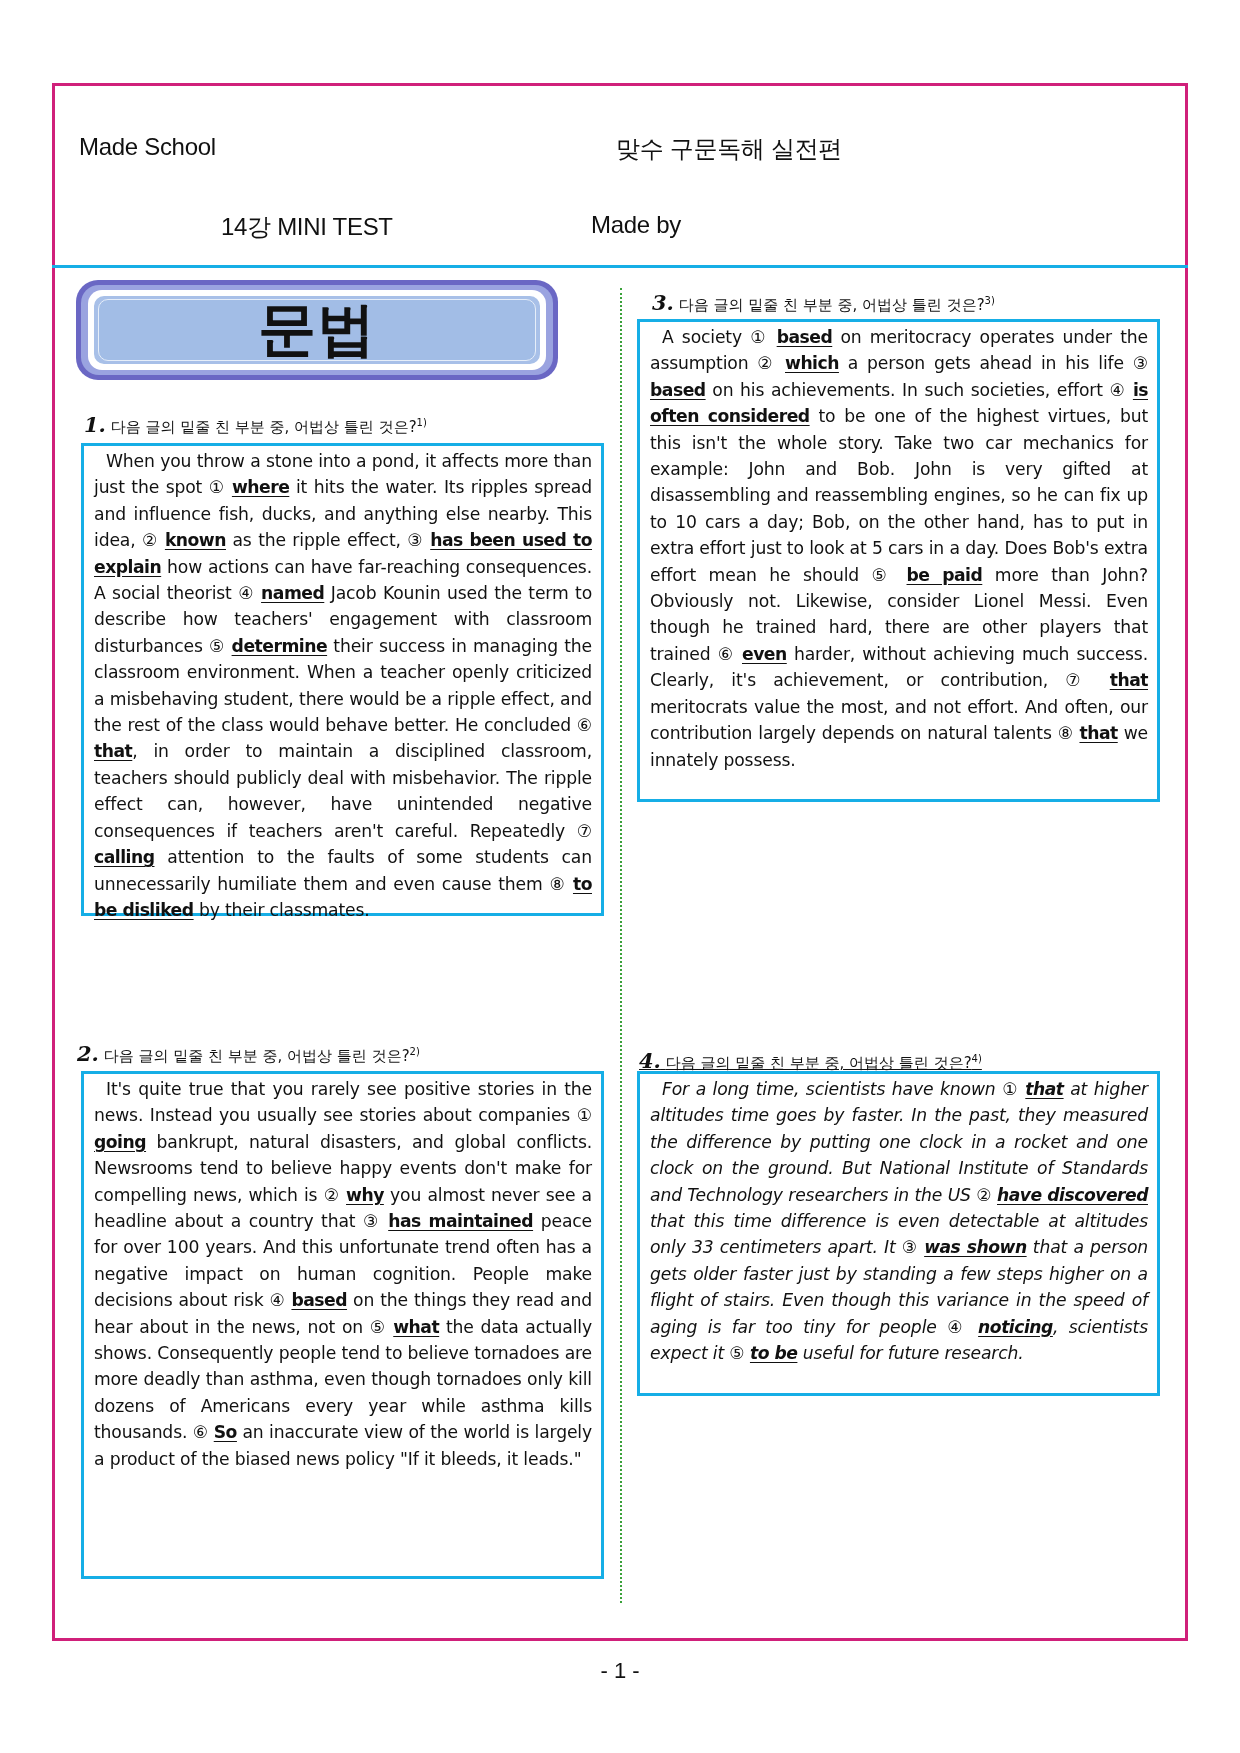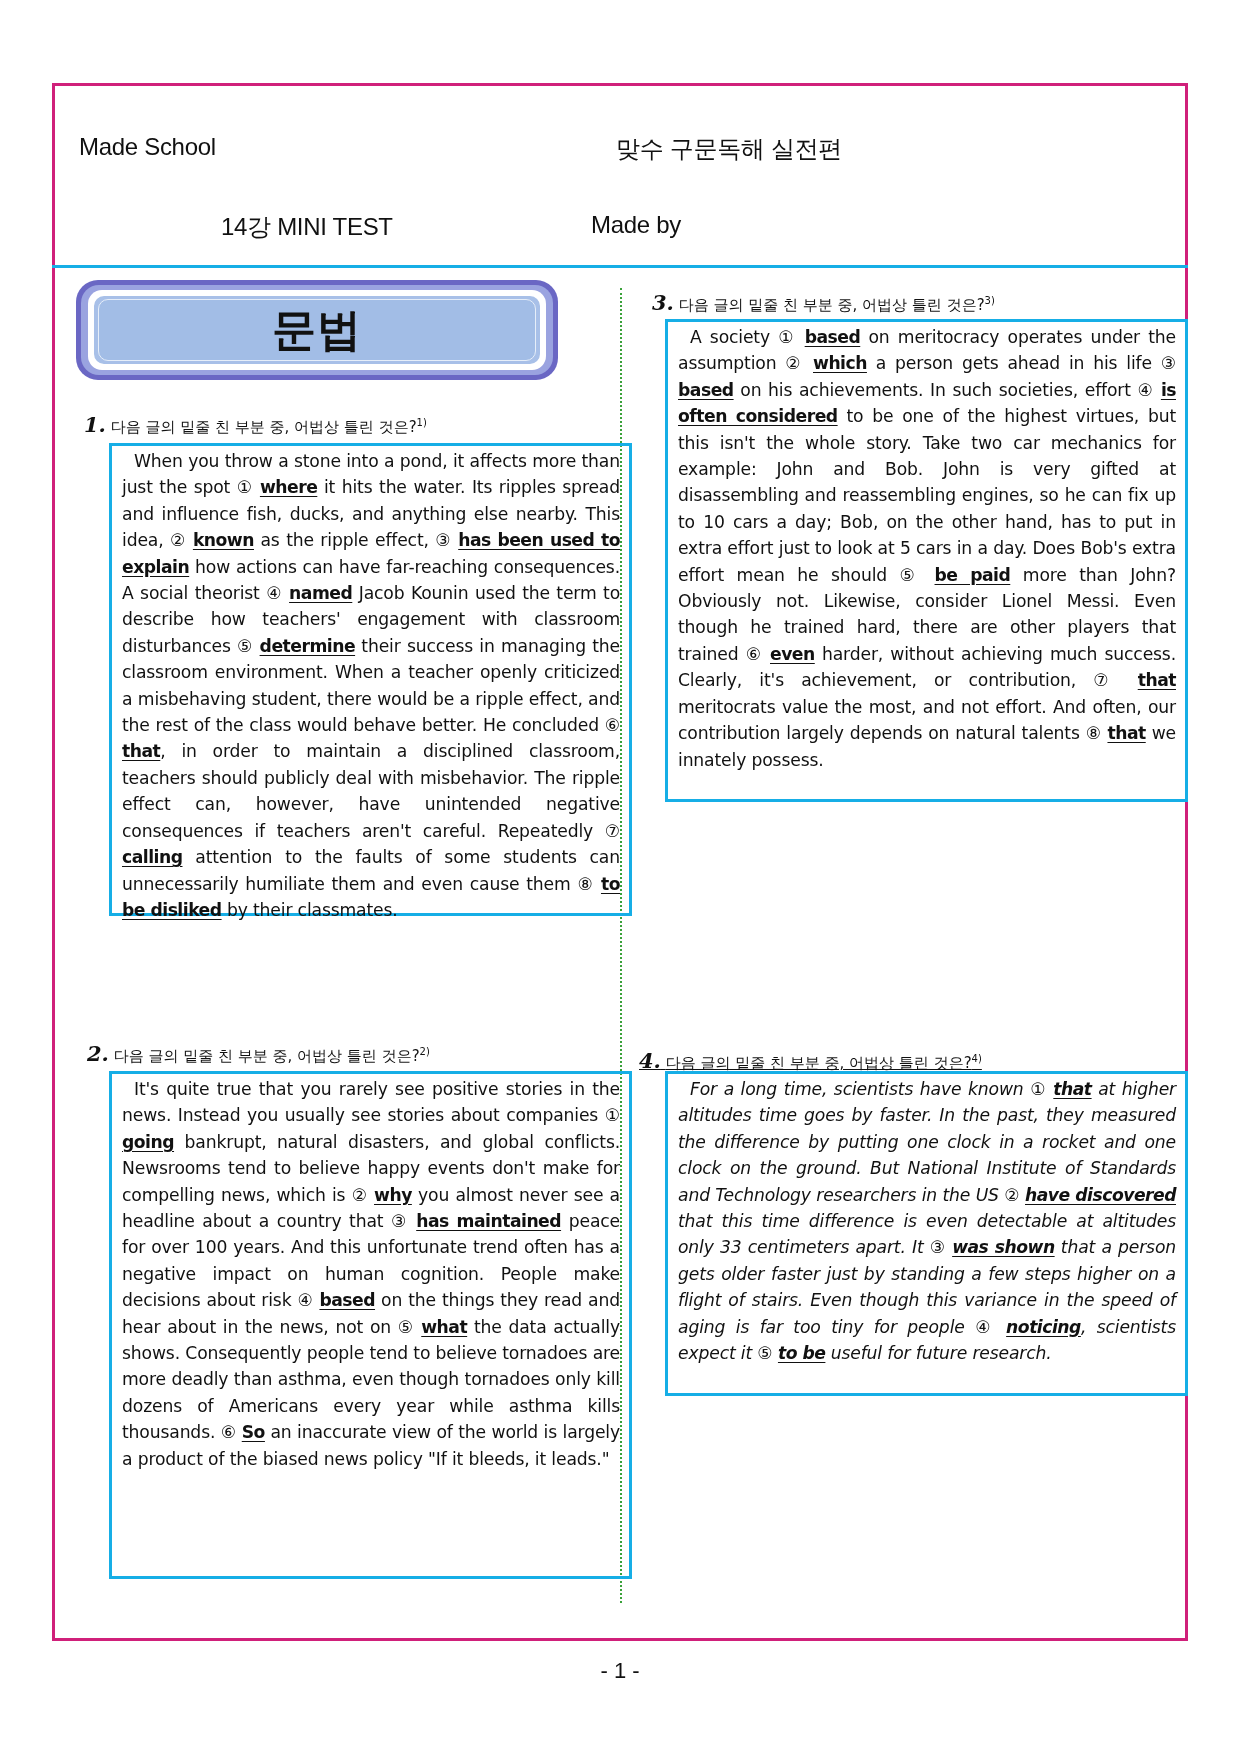--- a/index.html
+++ b/index.html
@@ -6,25 +6,25 @@
   body { width:1240px; height:1753px; position:relative; font-family:"DejaVu Sans", sans-serif; color:#111; }
   .frame { position:absolute; left:52px; top:83px; width:1136px; height:1558px; border:3px solid #d0207a; box-sizing:border-box; }
   .hdr { position:absolute; font-family:"Liberation Sans", sans-serif; font-size:24px; color:#111; letter-spacing:-0.3px; }
   .hdr-rule { position:absolute; left:52px; top:265px; width:1136px; height:3px; background:#16aee6; }
   .col-divider { position:absolute; left:620px; top:288px; height:1315px; width:0; border-left:2px dotted #3aa23a; }
   .banner { position:absolute; left:76px; top:280px; width:482px; height:100px; border-radius:22px; background:#6a67c4; box-sizing:border-box; }
   .banner .ring1 { position:absolute; left:5px; top:5px; right:5px; bottom:5px; border-radius:18px; background:#9aa3e0; }
   .banner .ring2 { position:absolute; left:12px; top:10px; right:12px; bottom:10px; border-radius:14px; background:#ffffff; }
   .banner .ring3 { position:absolute; left:16px; top:14px; right:16px; bottom:14px; border-radius:12px; background:#a8c0e8; border:2px solid #ffffff; box-sizing:border-box; }
   .banner .ring4 { position:absolute; left:22px; top:19px; right:22px; bottom:19px; border-radius:10px; background:#a2bde6; border:1px solid #e6eef9; box-sizing:border-box; display:flex; align-items:center; justify-content:center; }
-  .banner-title { font-family:"Liberation Sans", sans-serif; font-weight:bold; font-size:44px; color:#111; letter-spacing:1px; }
+  .banner-title { font-family:"Liberation Sans", sans-serif; font-weight:bold; font-size:58px; color:#111; letter-spacing:1px; }
   .q-title { position:absolute; font-size:15px; font-family:"DejaVu Sans", sans-serif; color:#111; white-space:nowrap; }
   .q-num { font-family:"DejaVu Serif", serif; font-weight:bold; font-style:italic; font-size:21px; }
   .q-title sup { font-size:10px; }
-  .passage { position:absolute; border:3px solid #16aee6; box-sizing:border-box; padding:2px 9px 4px 10px; font-family:"DejaVu Sans", sans-serif; font-size:17.2px; line-height:26.4px; text-align:justify; color:#111; letter-spacing:-0.15px;margin-left:28px; }
+  .passage { position:absolute; border:3px solid #16aee6; box-sizing:border-box; padding:2px 9px 4px 10px; font-family:"DejaVu Sans", sans-serif; font-size:17.2px; line-height:26.4px; text-align:justify; color:#111; letter-spacing:-0.15px; }
   .passage p { margin:0; text-indent:12px; }
   .passage b { font-weight:bold; text-decoration:underline; text-underline-offset:3px; letter-spacing:-0.5px; }
   .page-num { position:absolute; left:0; width:1240px; top:1658px; text-align:center; font-family:"Liberation Sans", sans-serif; font-size:22px; }
 </style>
 </head>
 <body>
 
 <div class="frame"></div>
 
 <div class="hdr" style="left:79px; top:133px;">Made School</div>
@@ -45,21 +45,21 @@
 </div>
 
 <div class="q-title" style="left:84px; top:412px;">
   <span class="q-num">1.</span>
   <span>다음 글의 밑줄 친 부분 중, 어법상 틀린 것은?</span><sup>1)</sup>
 </div>
 <div class="passage" style="left:81px; top:443px; width:523px; height:473px;">
     <p>When you throw a stone into a pond, it affects more than just the spot ① <b>where</b> it hits the water. Its ripples spread and influence fish, ducks, and anything else nearby. This idea, ② <b>known</b> as the ripple effect, ③ <b>has been used to explain</b> how actions can have far-reaching consequences. A social theorist ④ <b>named</b> Jacob Kounin used the term to describe how teachers' engagement with classroom disturbances ⑤ <b>determine</b> their success in managing the classroom environment. When a teacher openly criticized a misbehaving student, there would be a ripple effect, and the rest of the class would behave better. He concluded ⑥ <b>that</b>, in order to maintain a disciplined classroom, teachers should publicly deal with misbehavior. The ripple effect can, however, have unintended negative consequences if teachers aren't careful. Repeatedly ⑦ <b>calling</b> attention to the faults of some students can unnecessarily humiliate them and even cause them ⑧ <b>to be disliked</b> by their classmates.</p>
   </div>
 
-<div class="q-title" style="left:87px; top:1041px;">
+<div class="q-title" style="left:77px; top:1041px;">
   <span class="q-num">2.</span>
   <span>다음 글의 밑줄 친 부분 중, 어법상 틀린 것은?</span><sup>2)</sup>
 </div>
 <div class="passage" style="left:81px; top:1071px; width:523px; height:508px;">
     <p>It's quite true that you rarely see positive stories in the news. Instead you usually see stories about companies ① <b>going</b> bankrupt, natural disasters, and global conflicts. Newsrooms tend to believe happy events don't make for compelling news, which is ② <b>why</b> you almost never see a headline about a country that ③ <b>has maintained</b> peace for over 100 years. And this unfortunate trend often has a negative impact on human cognition. People make decisions about risk ④ <b>based</b> on the things they read and hear about in the news, not on ⑤ <b>what</b> the data actually shows. Consequently people tend to believe tornadoes are more deadly than asthma, even though tornadoes only kill dozens of Americans every year while asthma kills thousands. ⑥ <b>So</b> an inaccurate view of the world is largely a product of the biased news policy "If it bleeds, it leads."</p>
   </div>
 
 <div class="q-title" style="left:652px; top:290px;">
   <span class="q-num">3.</span>
   <span>다음 글의 밑줄 친 부분 중, 어법상 틀린 것은?</span><sup>3)</sup>

